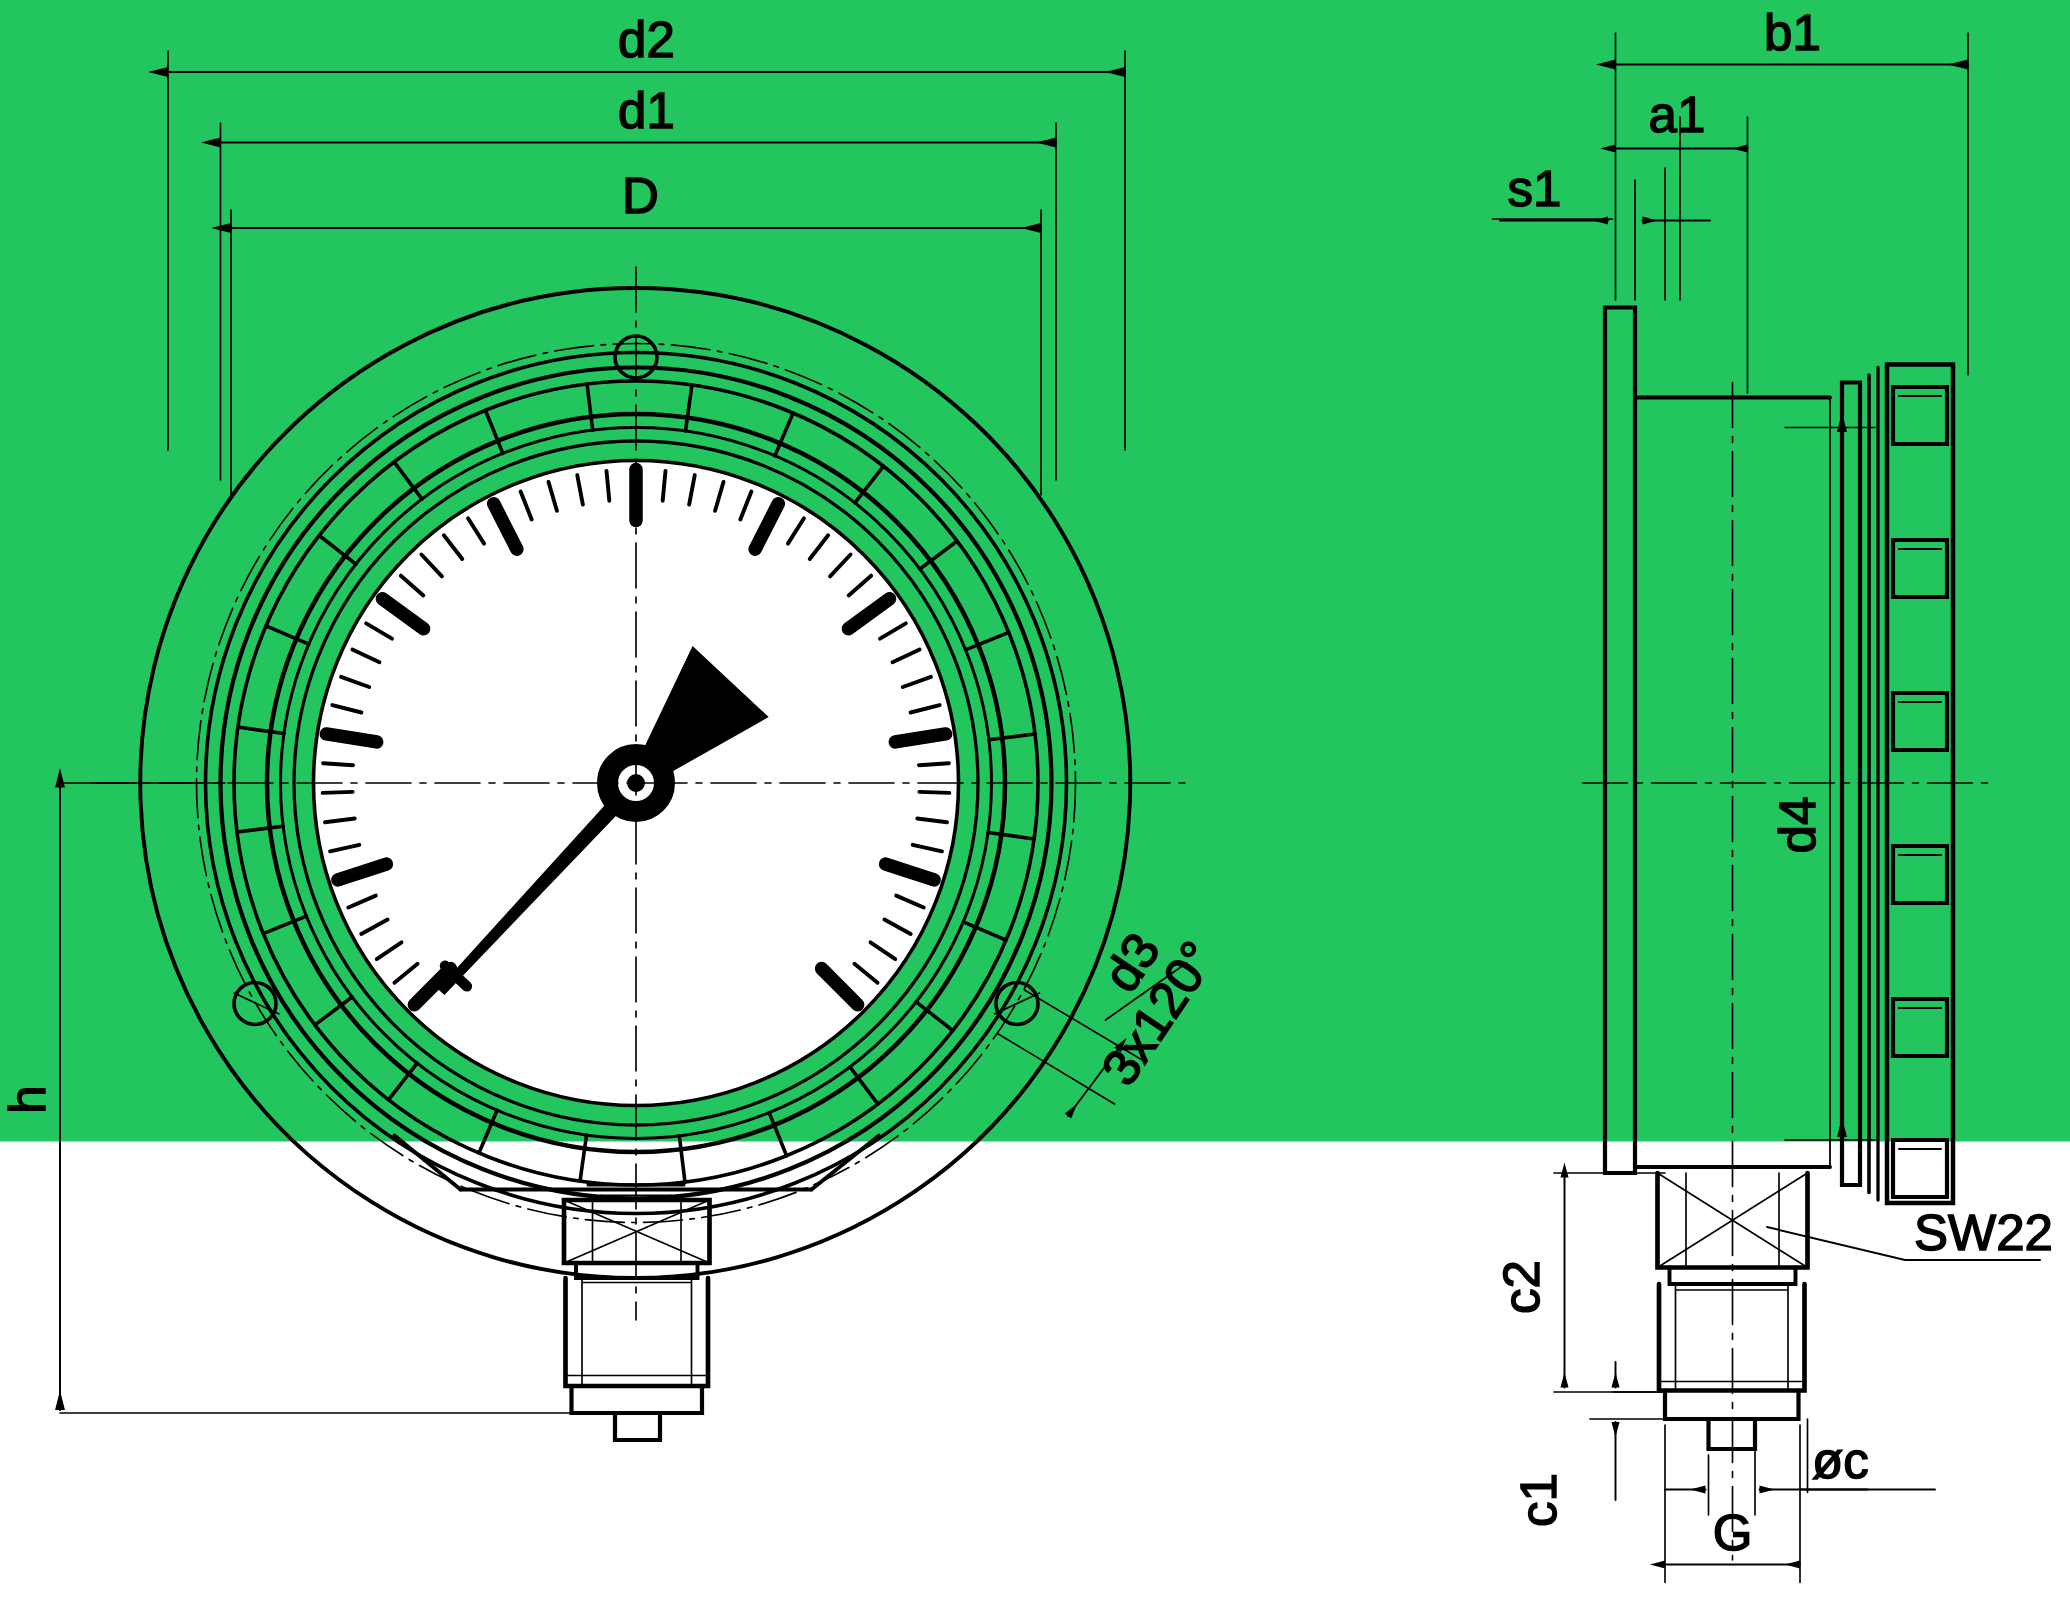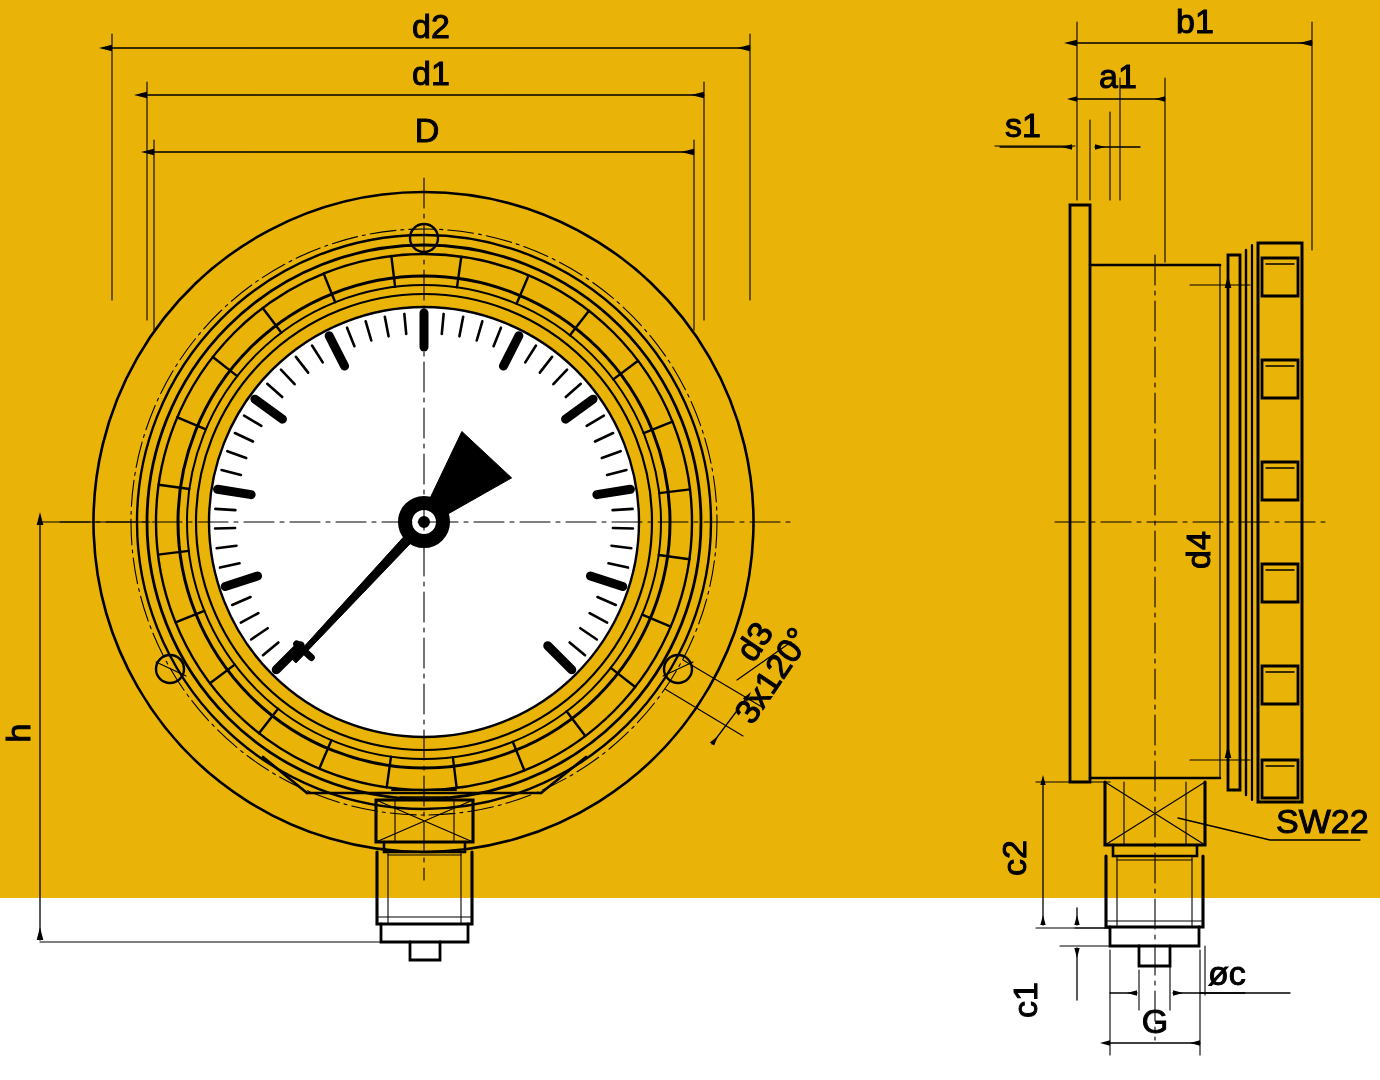--- a/index.html
+++ b/index.html
@@ -1,18 +1,18 @@
 <!DOCTYPE html>
 <html><head>
 <meta charset="utf-8">
 <style>
   html,body{margin:0;padding:0;background:#ffffff;}
   body{width:1380px;height:1080px;overflow:hidden;
        font-family:"Liberation Sans", sans-serif;}
-  #sheet{position:relative;width:1380px;height:898px;background:#eab308;}
+  #sheet{position:relative;width:1380px;height:761px;background:#22c55e;}
   svg{display:block;}
   .dimtxt{font-family:"Liberation Sans", sans-serif;font-size:34px;fill:#000;}
 </style>
 </head>
 <body>
 
 <div id="sheet">
 <svg width="1380" height="1080" viewBox="0 0 1380 1080">
 
   <defs>

